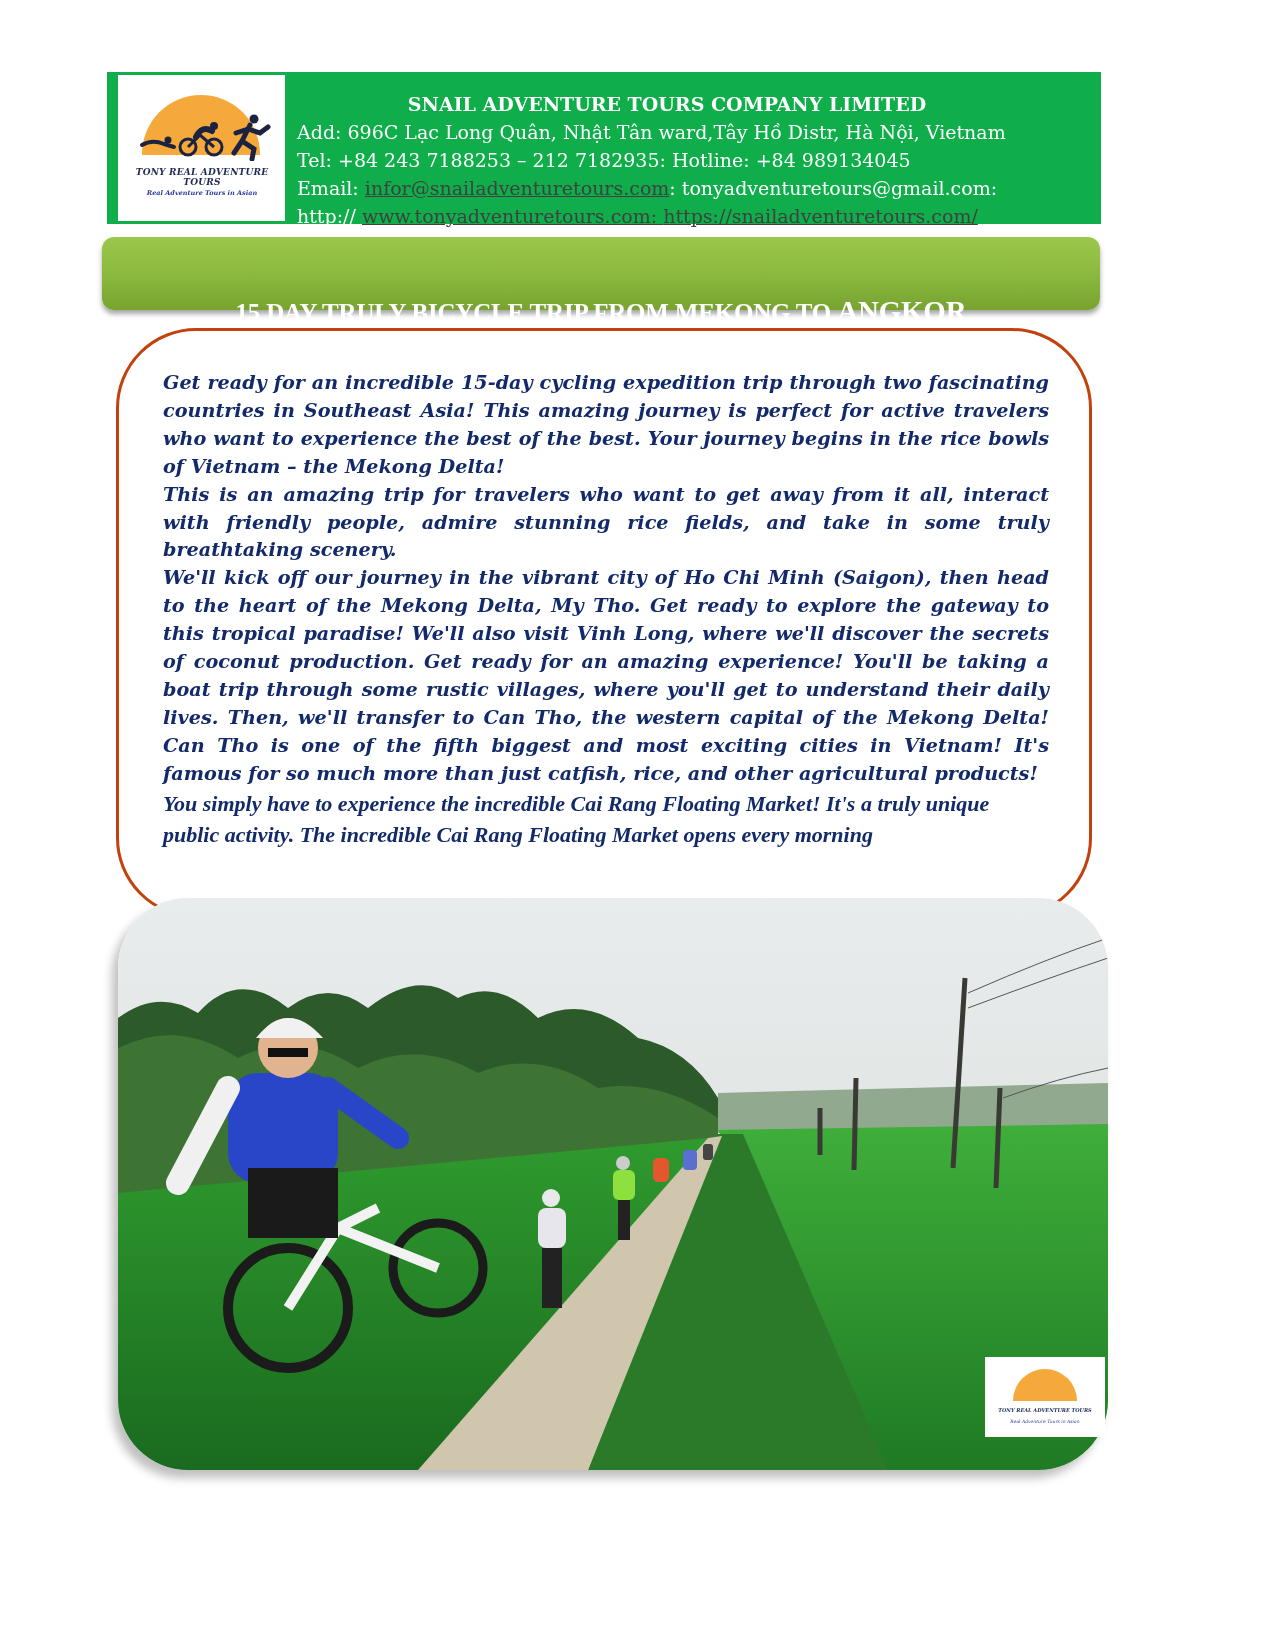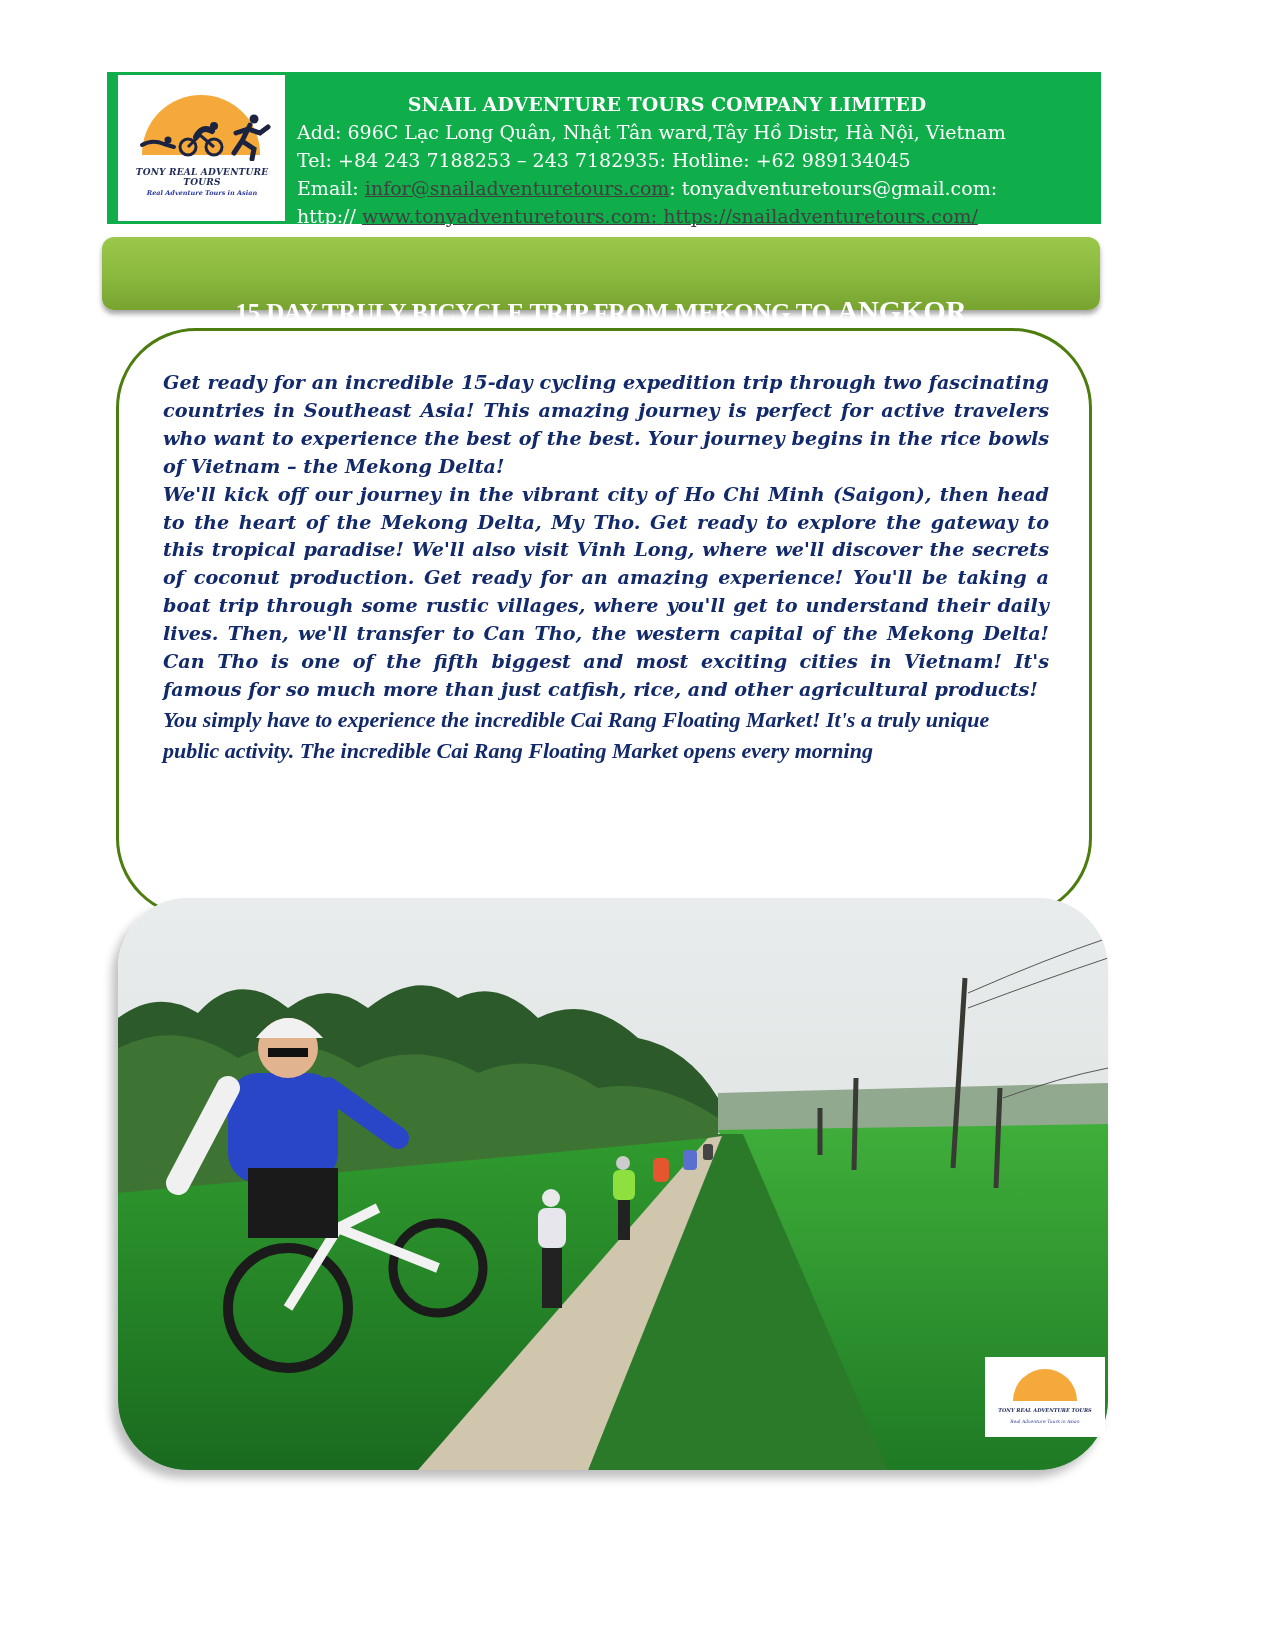--- a/index.html
+++ b/index.html
@@ -49,21 +49,21 @@
   .title-text {
     position: absolute; left: 0; top: 22px; width: 100%; text-align: center;
     color: #ffffff; font-family: "Liberation Serif", serif; font-weight: bold;
     font-size: 25px; letter-spacing: -0.2px; margin-top: 36px;
   }
   .title-text .big { font-size: 29px; }
 
   
   .intro-box {
     position: absolute; left: 116px; top: 328px; width: 976px; height: 590px;
-    border: 3px solid #4d7c0f; border-radius: 80px; background: #ffffff;
+    border: 3px solid #c2410c; border-radius: 80px; background: #ffffff;
   }
   .intro-text {
     position: absolute; left: 44px; top: 38px; width: 886px;
     color: #12296a; font-family: "DejaVu Serif", serif; font-style: italic; font-weight: bold;
     font-size: 19.2px; line-height: 27.9px; text-align: justify;
   }
   .intro-text p { margin: 0; }
   .intro-text p.tail {
     font-family: "Liberation Serif", serif; font-size: 22px; line-height: 31.5px; text-align: left;
   }
@@ -114,39 +114,40 @@
         <path d="M112 14 L104 30 L96 42 M104 30 L116 38 L114 48 M110 18 L122 22 L130 16 M110 18 L98 22" fill="none" stroke-width="5" stroke-linecap="round"></path>
       </g>
     </svg>
     <div class="logo-name">TONY REAL ADVENTURE TOURS</div>
     <div class="logo-tag">Real Adventure Tours in Asian</div>
   </div>
 
   <div class="hdr-text">
     <div class="hdr-company">SNAIL ADVENTURE TOURS COMPANY LIMITED</div>
     <div class="hdr-line">Add: 696C Lạc Long Quân, Nhật Tân ward,Tây Hồ Distr, Hà Nội, Vietnam</div>
-    <div class="hdr-line">Tel: +84 243 7188253 – 243 7182935: Hotline: +62 989134045</div>
+    <div class="hdr-line">Tel: +84 243 7188253 – 212 7182935: Hotline: +84 989134045</div>
     <div class="hdr-line">
       <span>Email: </span><a>infor@snailadventuretours.com</a><span>: tonyadventuretours@gmail.com:</span>
     </div>
     <div class="hdr-line">
       <span>http:// </span><a>www.tonyadventuretours.com: </a> <a>https://snailadventuretours.com/</a>
     </div>
   </div>
 </div>
 
 <div class="title-banner">
   <div class="title-text">
     <span>15 DAY TRULY BICYCLE TRIP FROM MEKONG TO </span><span class="big">ANGKOR</span>
   </div>
 </div>
 
 <div class="intro-box">
   <div class="intro-text">
     <p>Get ready for an incredible 15-day cycling expedition trip through two fascinating countries in Southeast Asia! This amazing journey is perfect for active travelers who want to experience the best of the best. Your journey begins in the rice bowls of Vietnam – the Mekong Delta!</p>
+    <p>This is an amazing trip for travelers who want to get away from it all, interact with friendly people, admire stunning rice fields, and take in some truly breathtaking scenery.</p>
     <p>We'll kick off our journey in the vibrant city of Ho Chi Minh (Saigon), then head to the heart of the Mekong Delta, My Tho. Get ready to explore the gateway to this tropical paradise! We'll also visit Vinh Long, where we'll discover the secrets of coconut production. Get ready for an amazing experience! You'll be taking a boat trip through some rustic villages, where you'll get to understand their daily lives. Then, we'll transfer to Can Tho, the western capital of the Mekong Delta! Can Tho is one of the fifth biggest and most exciting cities in Vietnam! It's famous for so much more than just catfish, rice, and other agricultural products!</p>
     <p class="tail">You simply have to experience the incredible Cai Rang Floating Market! It's a truly unique public activity. The incredible Cai Rang Floating Market opens every morning</p>
   </div>
 </div>
 
 <div class="photo">
   <svg width="990" height="572" viewBox="0 0 990 572">
     <defs>
       <linearGradient id="sky" x1="0" y1="0" x2="0" y2="1">
         <stop offset="0" stop-color="#e9ecec"></stop>

